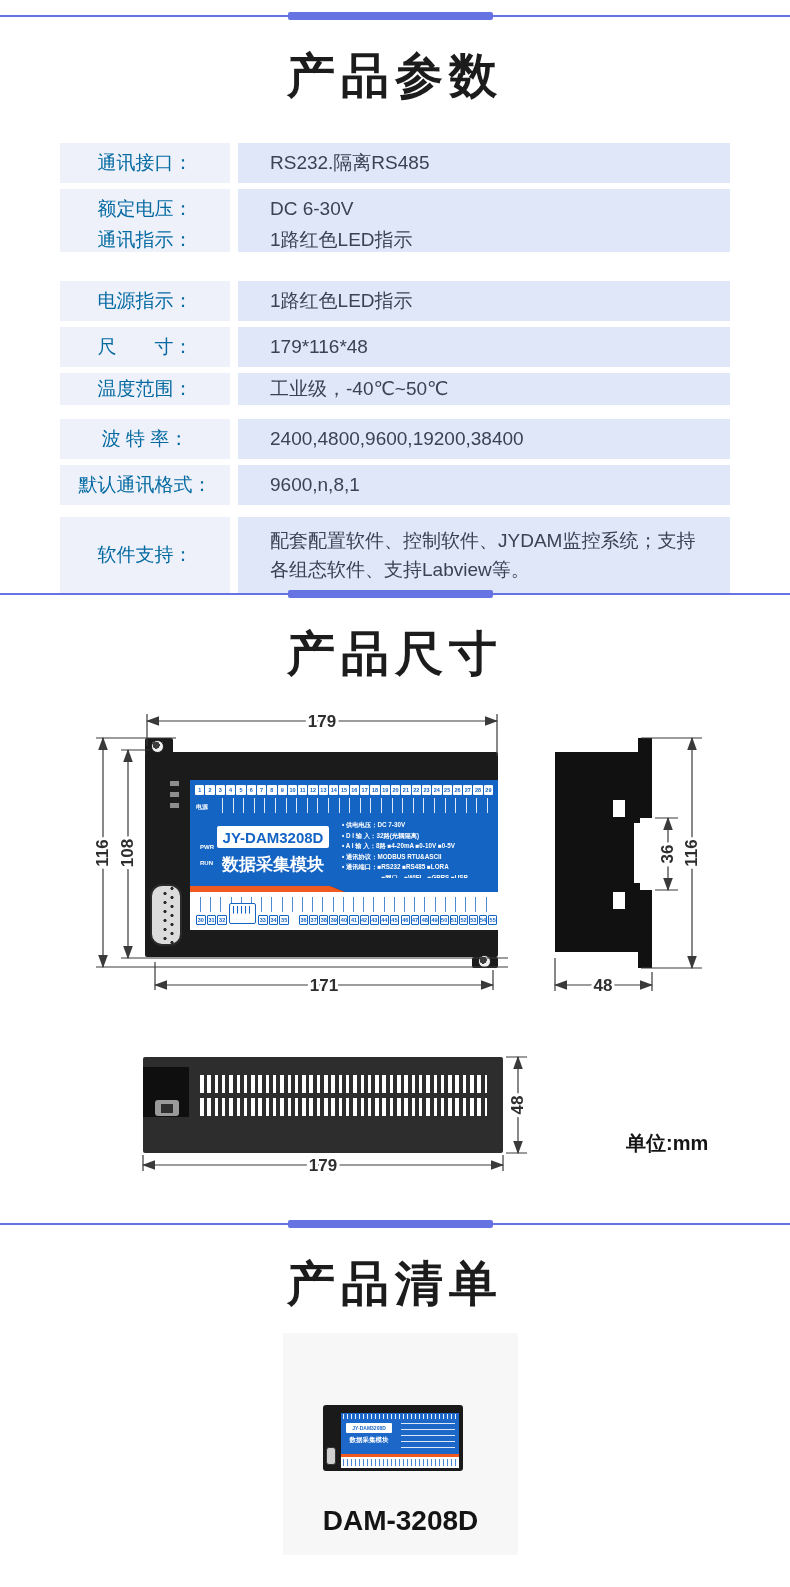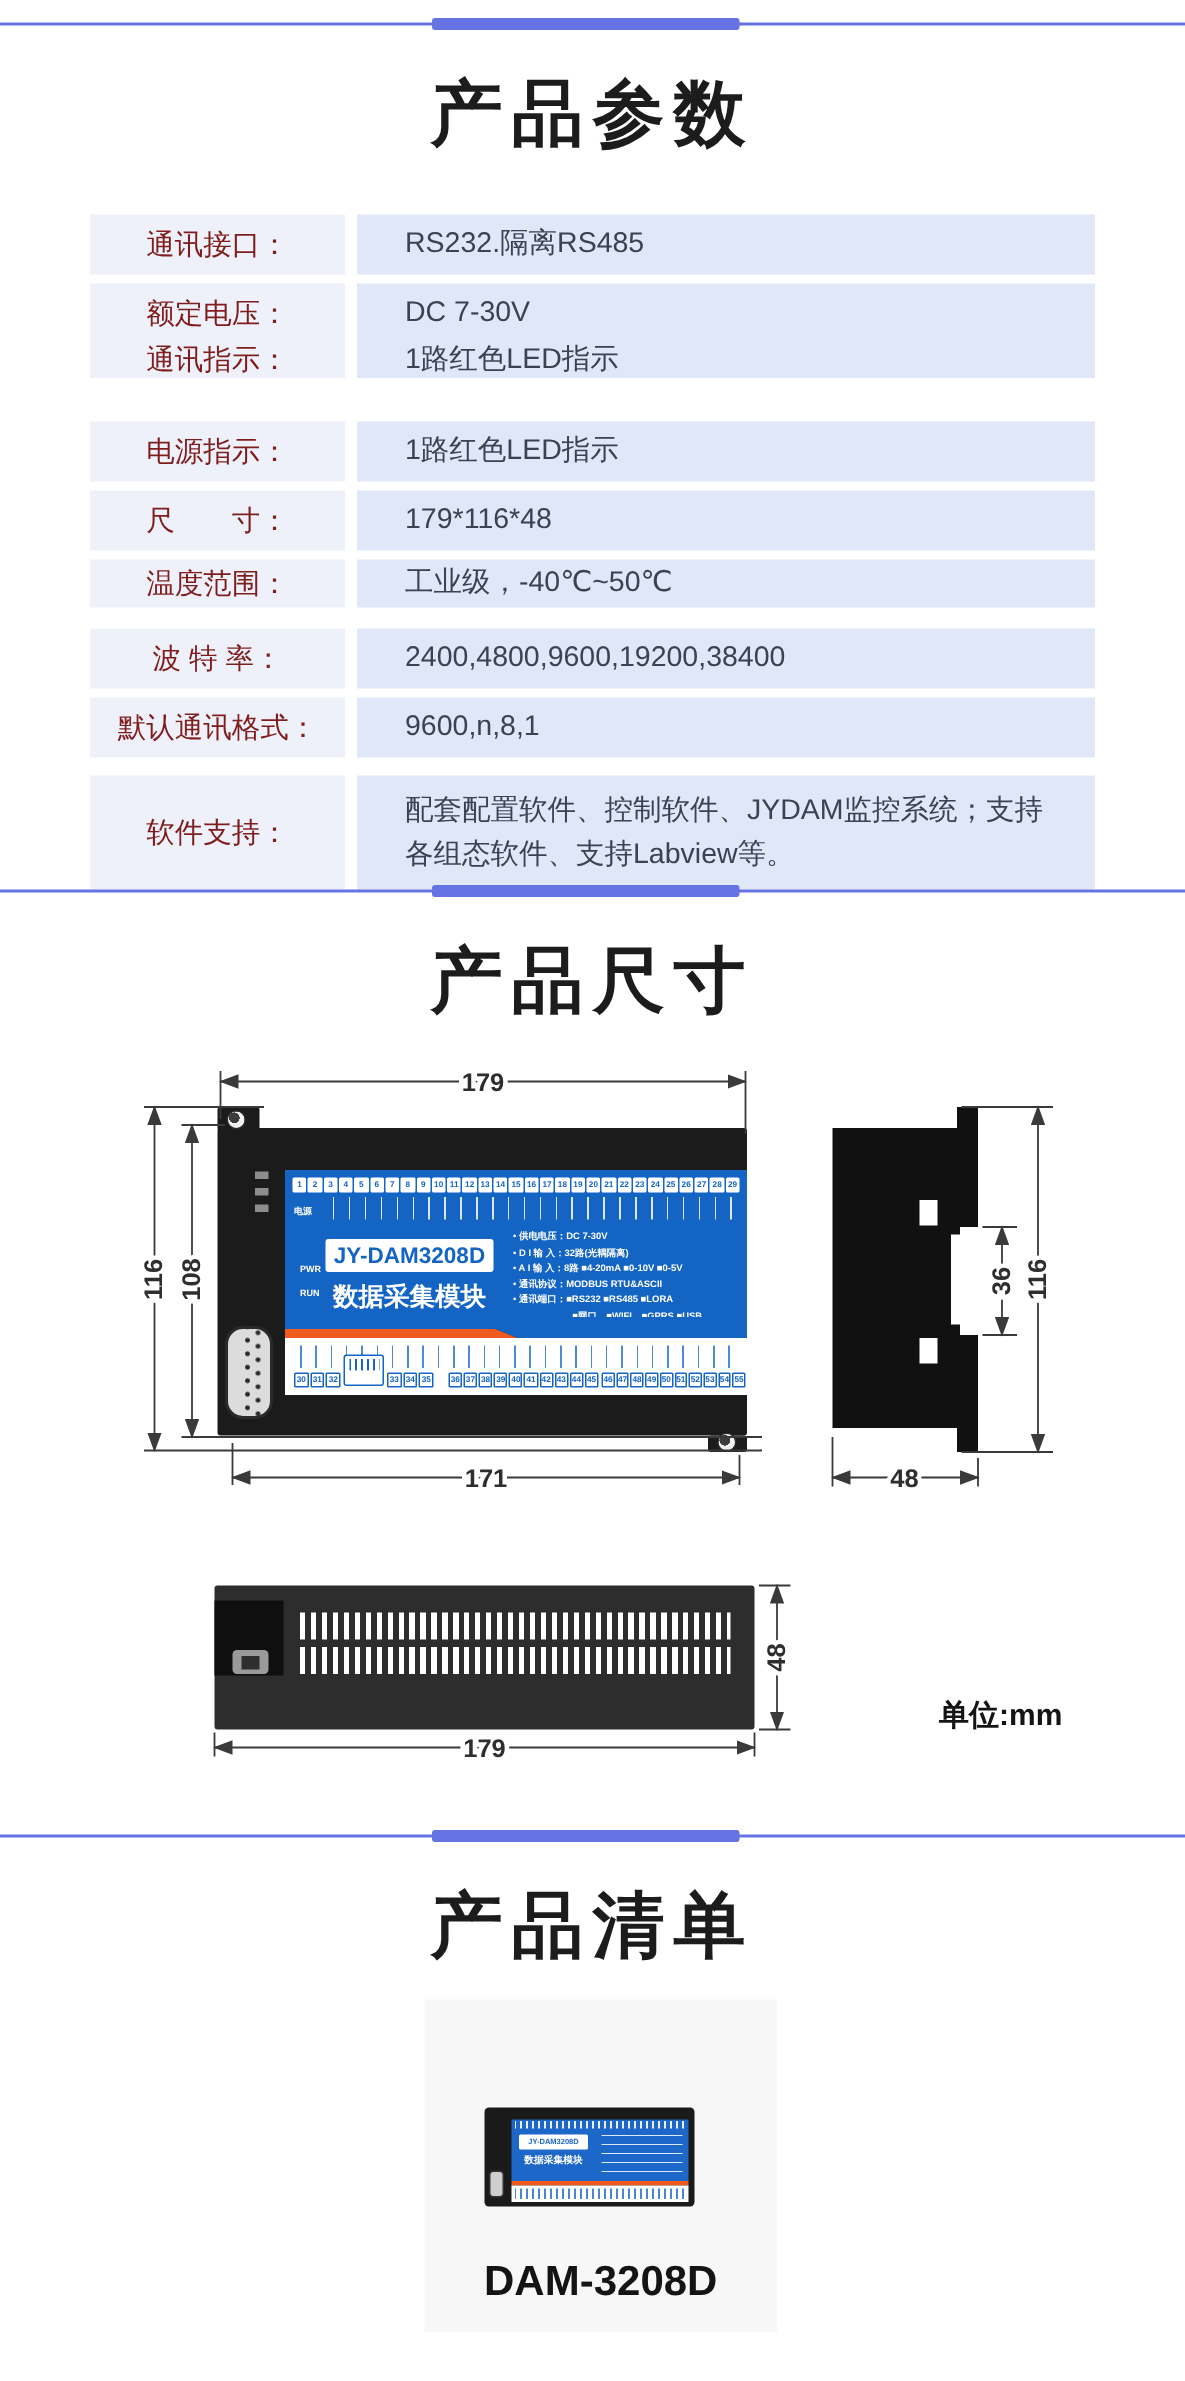--- a/index.html
+++ b/index.html
@@ -5,21 +5,21 @@
   html,body{margin:0;padding:0;background:#fff;}
   body{font-family:"Liberation Sans","DejaVu Sans",sans-serif;color:#3b4254;}
   #page{position:relative;width:790px;height:1587px;margin:0 auto;background:#fff;overflow:hidden;}
   .abs{position:absolute;}
   
   .div-line{position:absolute;left:0;width:790px;height:2px;background:#6673e3;}
   .div-bar{position:absolute;left:288px;width:205px;height:8px;background:#6673e3;border-radius:2px;}
   .section-title{position:absolute;left:0;width:790px;text-align:center;font-size:48px;font-weight:800;letter-spacing:6px;color:#1c1c1c;}
   
   .spec-row{position:absolute;left:60px;width:670px;display:flex;}
-  .spec-label{width:170px;background:#eef1f9;display:flex;align-items:center;justify-content:center;font-size:19px;color:#7f1d1d;}
+  .spec-label{width:170px;background:#eef1f9;display:flex;align-items:center;justify-content:center;font-size:19px;color:#0369a1;}
   .spec-value{flex:1;margin-left:8px;background:#dfe7f8;display:flex;align-items:center;padding-left:32px;padding-right:18px;font-size:19px;color:#3b4254;line-height:1.55;}
   
   #drawings{position:absolute;left:0;top:700px;width:790px;height:480px;}
   
   .dev-body{position:absolute;background:#1b1b1b;border-radius:2px;}
   .screw{position:absolute;width:13px;height:13px;border-radius:50%;background:radial-gradient(circle at 38% 38%, #3c3c3c 0 3.5px, #f0f0f0 3.6px);border:1px solid #2a2a2a;box-sizing:border-box;}
   .led{position:absolute;width:9px;height:5px;background:#8d8d8d;}
   .blue-panel{position:absolute;left:190px;top:80px;width:308px;height:104px;background:#1464c4;}
   .term-row{display:flex;gap:1px;}
   .term-row span{flex:1;background:#fff;color:#1464c4;font-size:5.5px;font-weight:700;text-align:center;line-height:10px;border-radius:1px;}
@@ -73,21 +73,21 @@
   <div class="div-bar" style="top:12px"></div>
   <div class="section-title" style="top:44px">产品参数</div>
 
   <div>
     <div class="spec-row" style="top:143px;height:40px">
       <div class="spec-label">通讯接口：</div>
       <div class="spec-value">RS232.隔离RS485</div>
     </div>
     <div class="spec-row" style="top:189px;height:40px">
       <div class="spec-label">额定电压：</div>
-      <div class="spec-value">DC 7-30V</div>
+      <div class="spec-value">DC 6-30V</div>
     </div>
     <div class="spec-row" style="top:227px;height:25px">
       <div class="spec-label">通讯指示：</div>
       <div class="spec-value">1路红色LED指示</div>
     </div>
     <div class="spec-row" style="top:281px;height:40px">
       <div class="spec-label">电源指示：</div>
       <div class="spec-value">1路红色LED指示</div>
     </div>
     <div class="spec-row" style="top:327px;height:40px">

